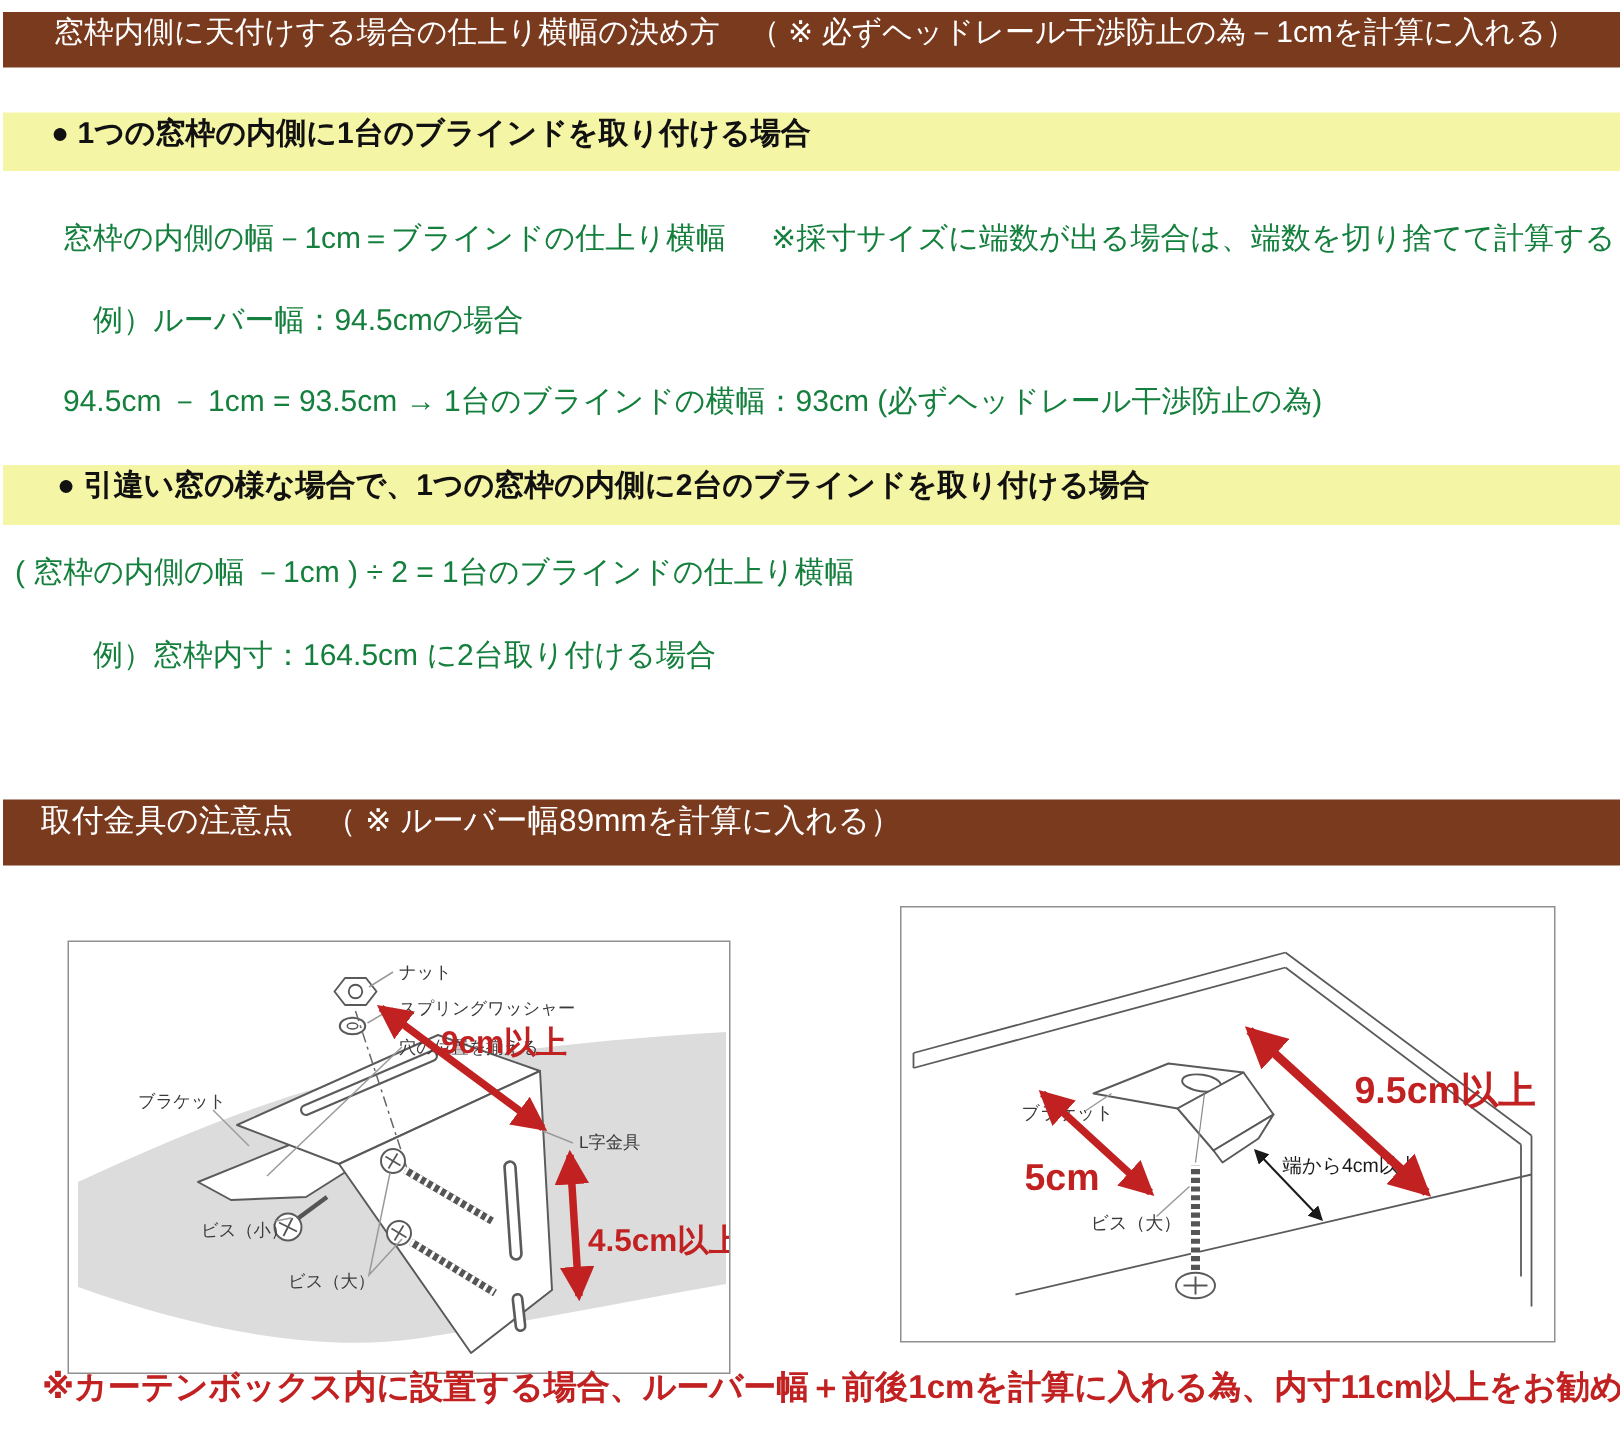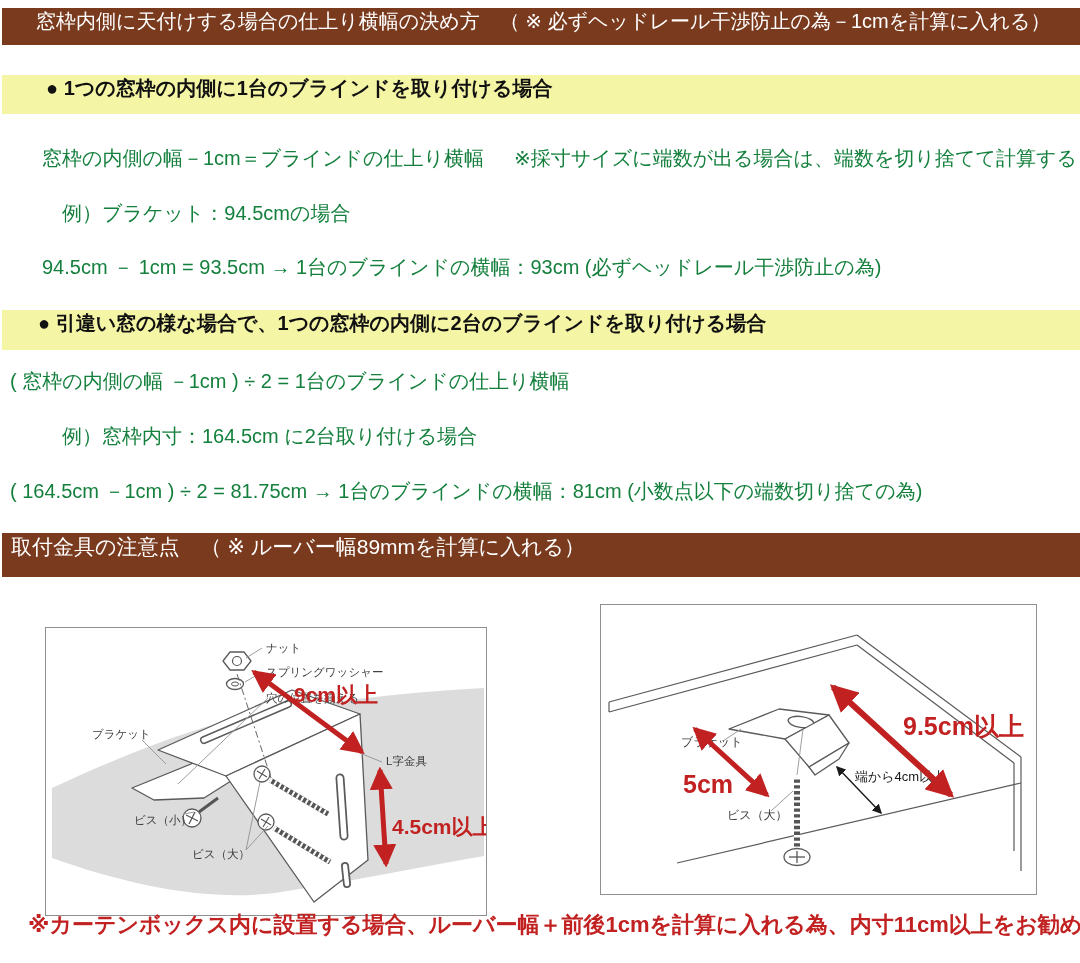--- a/index.html
+++ b/index.html
@@ -24,39 +24,38 @@
 </style>
 </head>
 <body>
 
 <div class="page">
 
   <div class="bar bar-brown" style="top:8px;height:37px;padding-left:34px;">
     <span>窓枠内側に天付けする場合の仕上り横幅の決め方　（ ※ 必ずヘッドレール干渉防止の為－1cmを計算に入れる）</span>
   </div>
 
-  <div class="bar bar-yellow" style="top:75px;height:39px;padding-left:44px;">
+  <div class="bar bar-yellow" style="top:75px;height:39px;padding-left:32px;">
     <span>● 1つの窓枠の内側に1台のブラインドを取り付ける場合</span>
   </div>
 
   <div class="tline" style="top:145px;left:42px;">
     <span>窓枠の内側の幅－1cm＝ブラインドの仕上り横幅</span><span class="note">※採寸サイズに端数が出る場合は、端数を切り捨てて計算する</span>
   </div>
-  <div class="tline" style="top:200px;left:62px;">例）ブラケット：94.5cmの場合</div>
+  <div class="tline" style="top:200px;left:62px;">例）ルーバー幅：94.5cmの場合</div>
   <div class="tline" style="top:254px;left:42px;">94.5cm － 1cm = 93.5cm → 1台のブラインドの横幅：93cm (必ずヘッドレール干渉防止の為)</div>
 
   <div class="bar bar-yellow" style="top:310px;height:40px;padding-left:36px;">
     <span>● 引違い窓の様な場合で、1つの窓枠の内側に2台のブラインドを取り付ける場合</span>
   </div>
 
   <div class="tline" style="top:368px;left:10px;text-align:center;">( 窓枠の内側の幅 －1cm ) ÷ 2 = 1台のブラインドの仕上り横幅</div>
   <div class="tline" style="top:423px;left:62px;">例）窓枠内寸：164.5cm に2台取り付ける場合</div>
-  <div class="tline" style="top:478px;left:10px;">( 164.5cm －1cm ) ÷ 2 = 81.75cm → 1台のブラインドの横幅：81cm (小数点以下の端数切り捨ての為)</div>
 
-  <div class="bar bar-brown" style="top:533px;height:44px;padding-left:9px;font-size:21px;">
+  <div class="bar bar-brown" style="top:533px;height:44px;padding-left:25px;font-size:21px;">
     <span>取付金具の注意点　（ ※ ルーバー幅89mmを計算に入れる）</span>
   </div>
 
   <div class="diagram" style="left:45px;top:603px;width:442px;height:289px;margin-top:24px;">
     <svg width="440" height="287" viewBox="0 0 440 287">
       <defs>
         <marker id="raL" viewBox="0 0 10 10" refX="8.5" refY="5" markerWidth="4.6" markerHeight="4.6" orient="auto-start-reverse">
           <path d="M0 0 L10 5 L0 10 z" fill="#c22121"></path>
         </marker>
       </defs>

